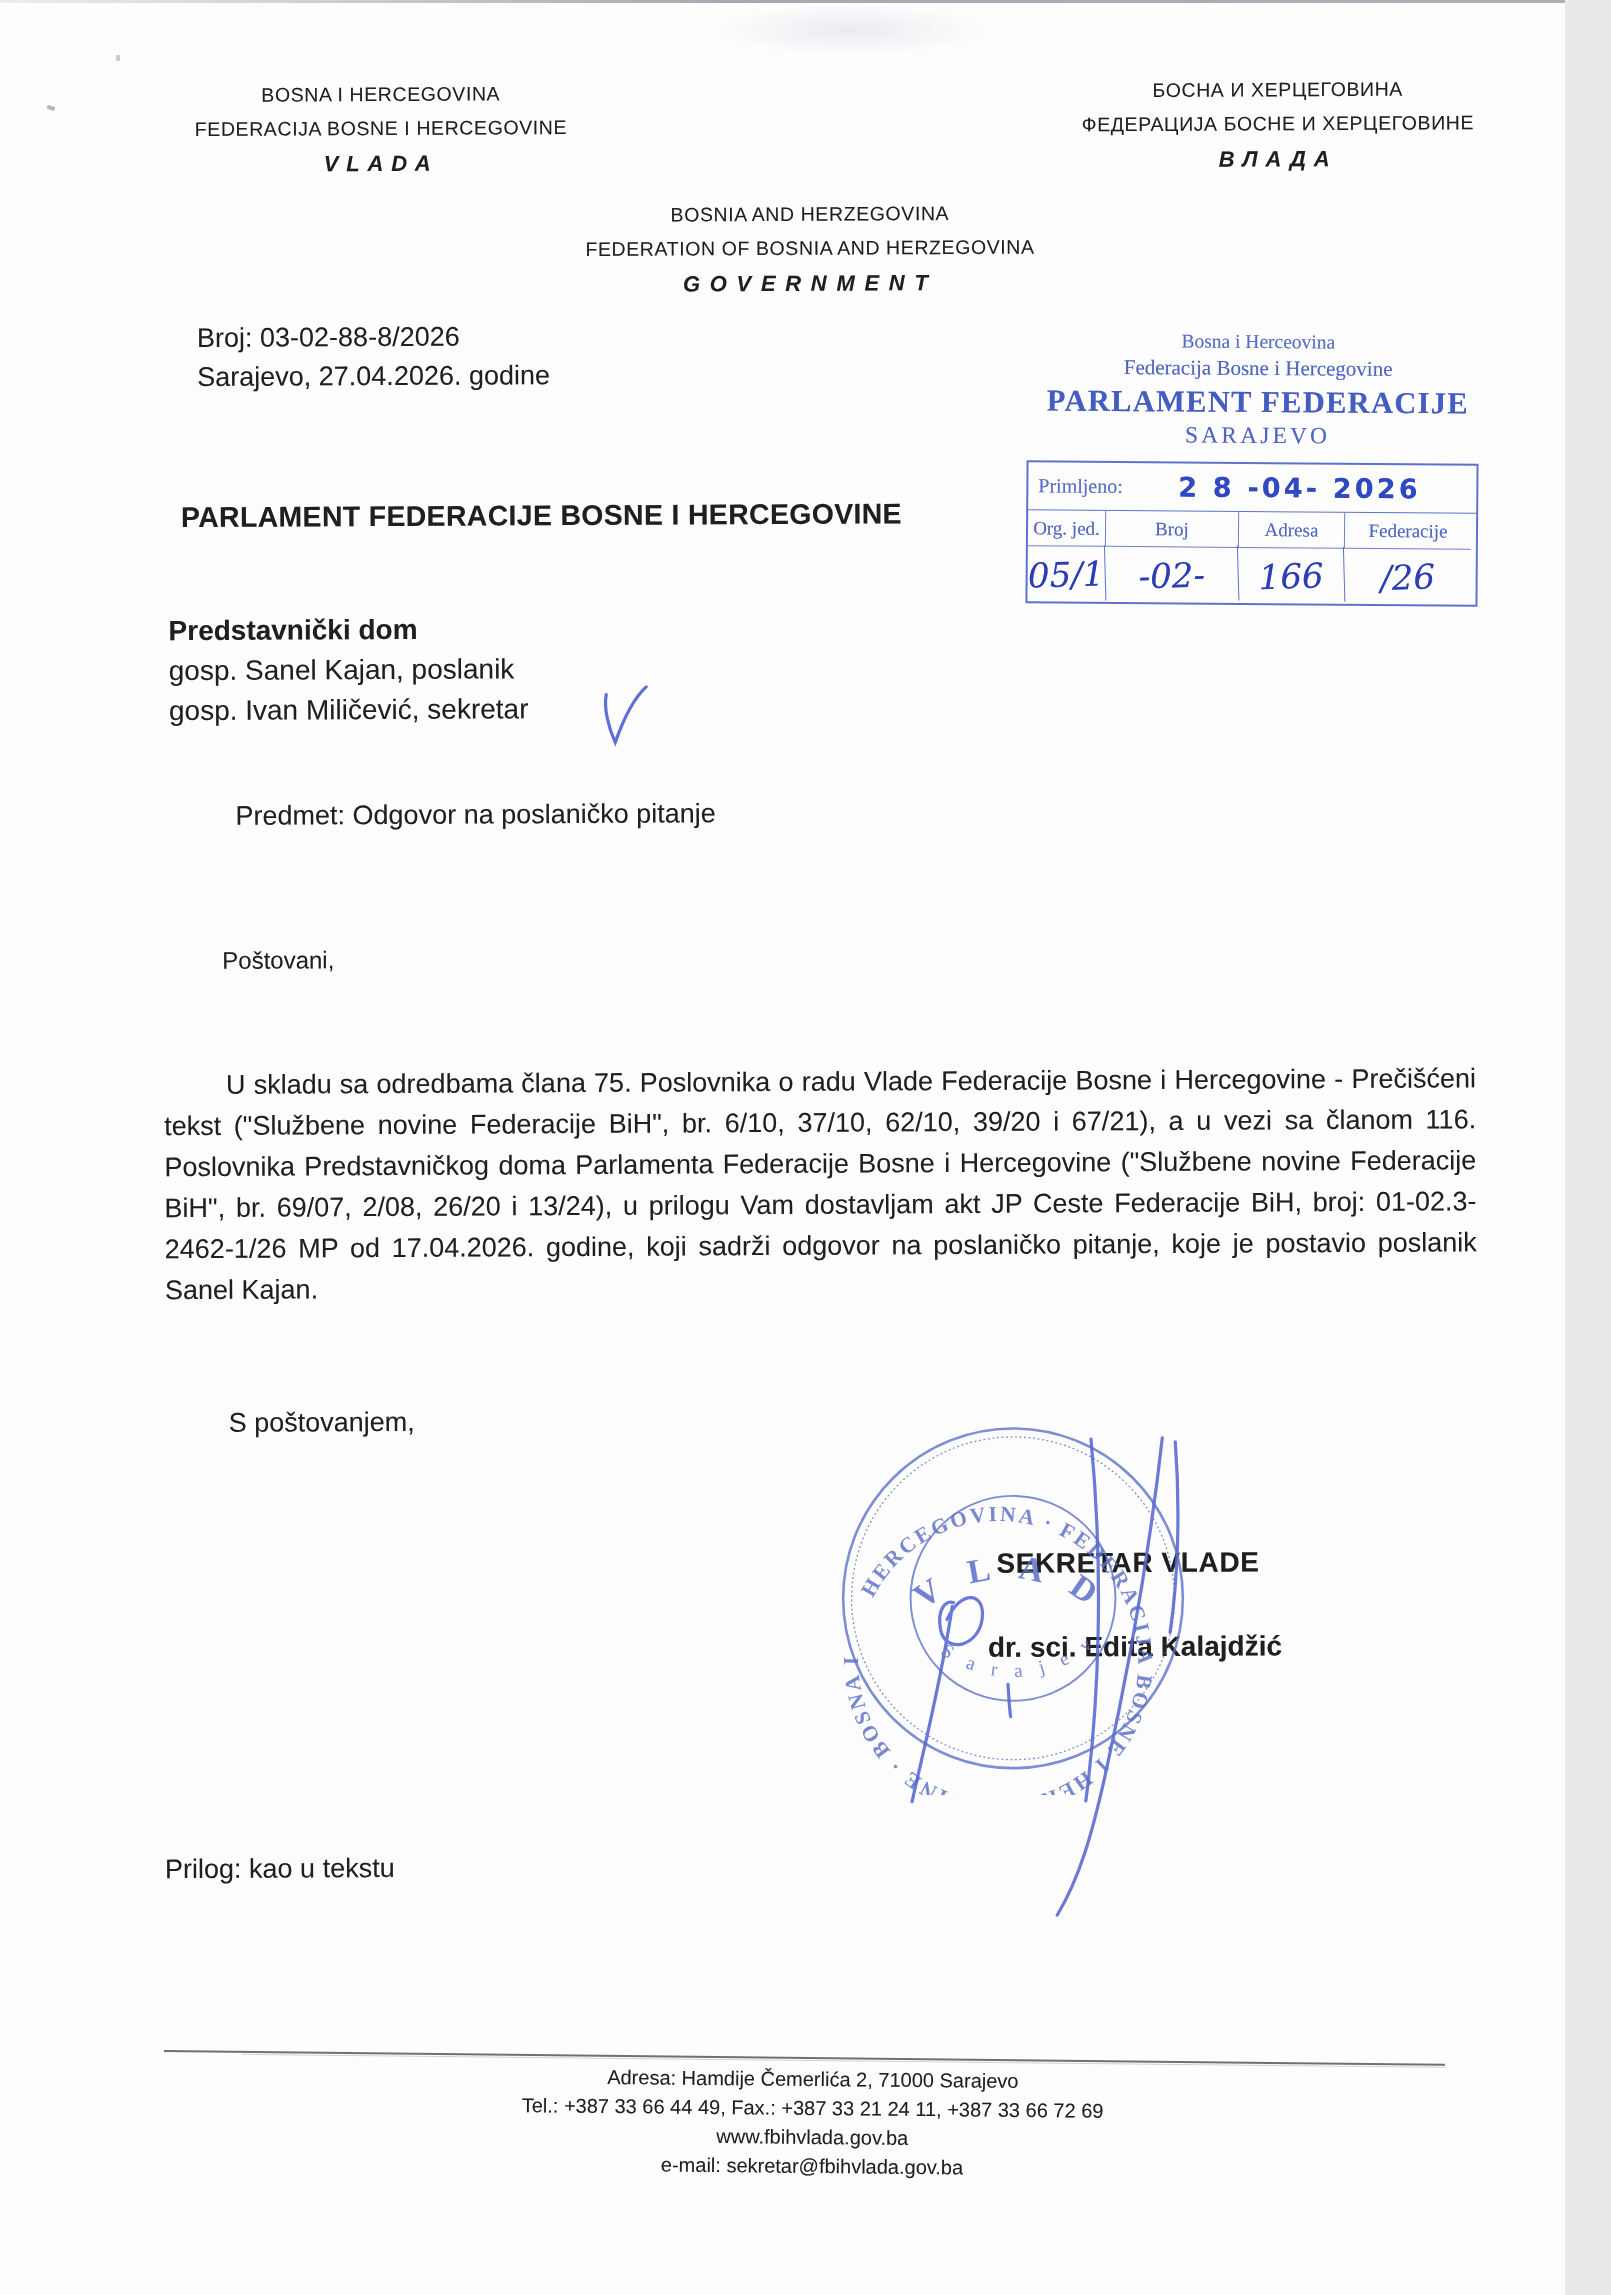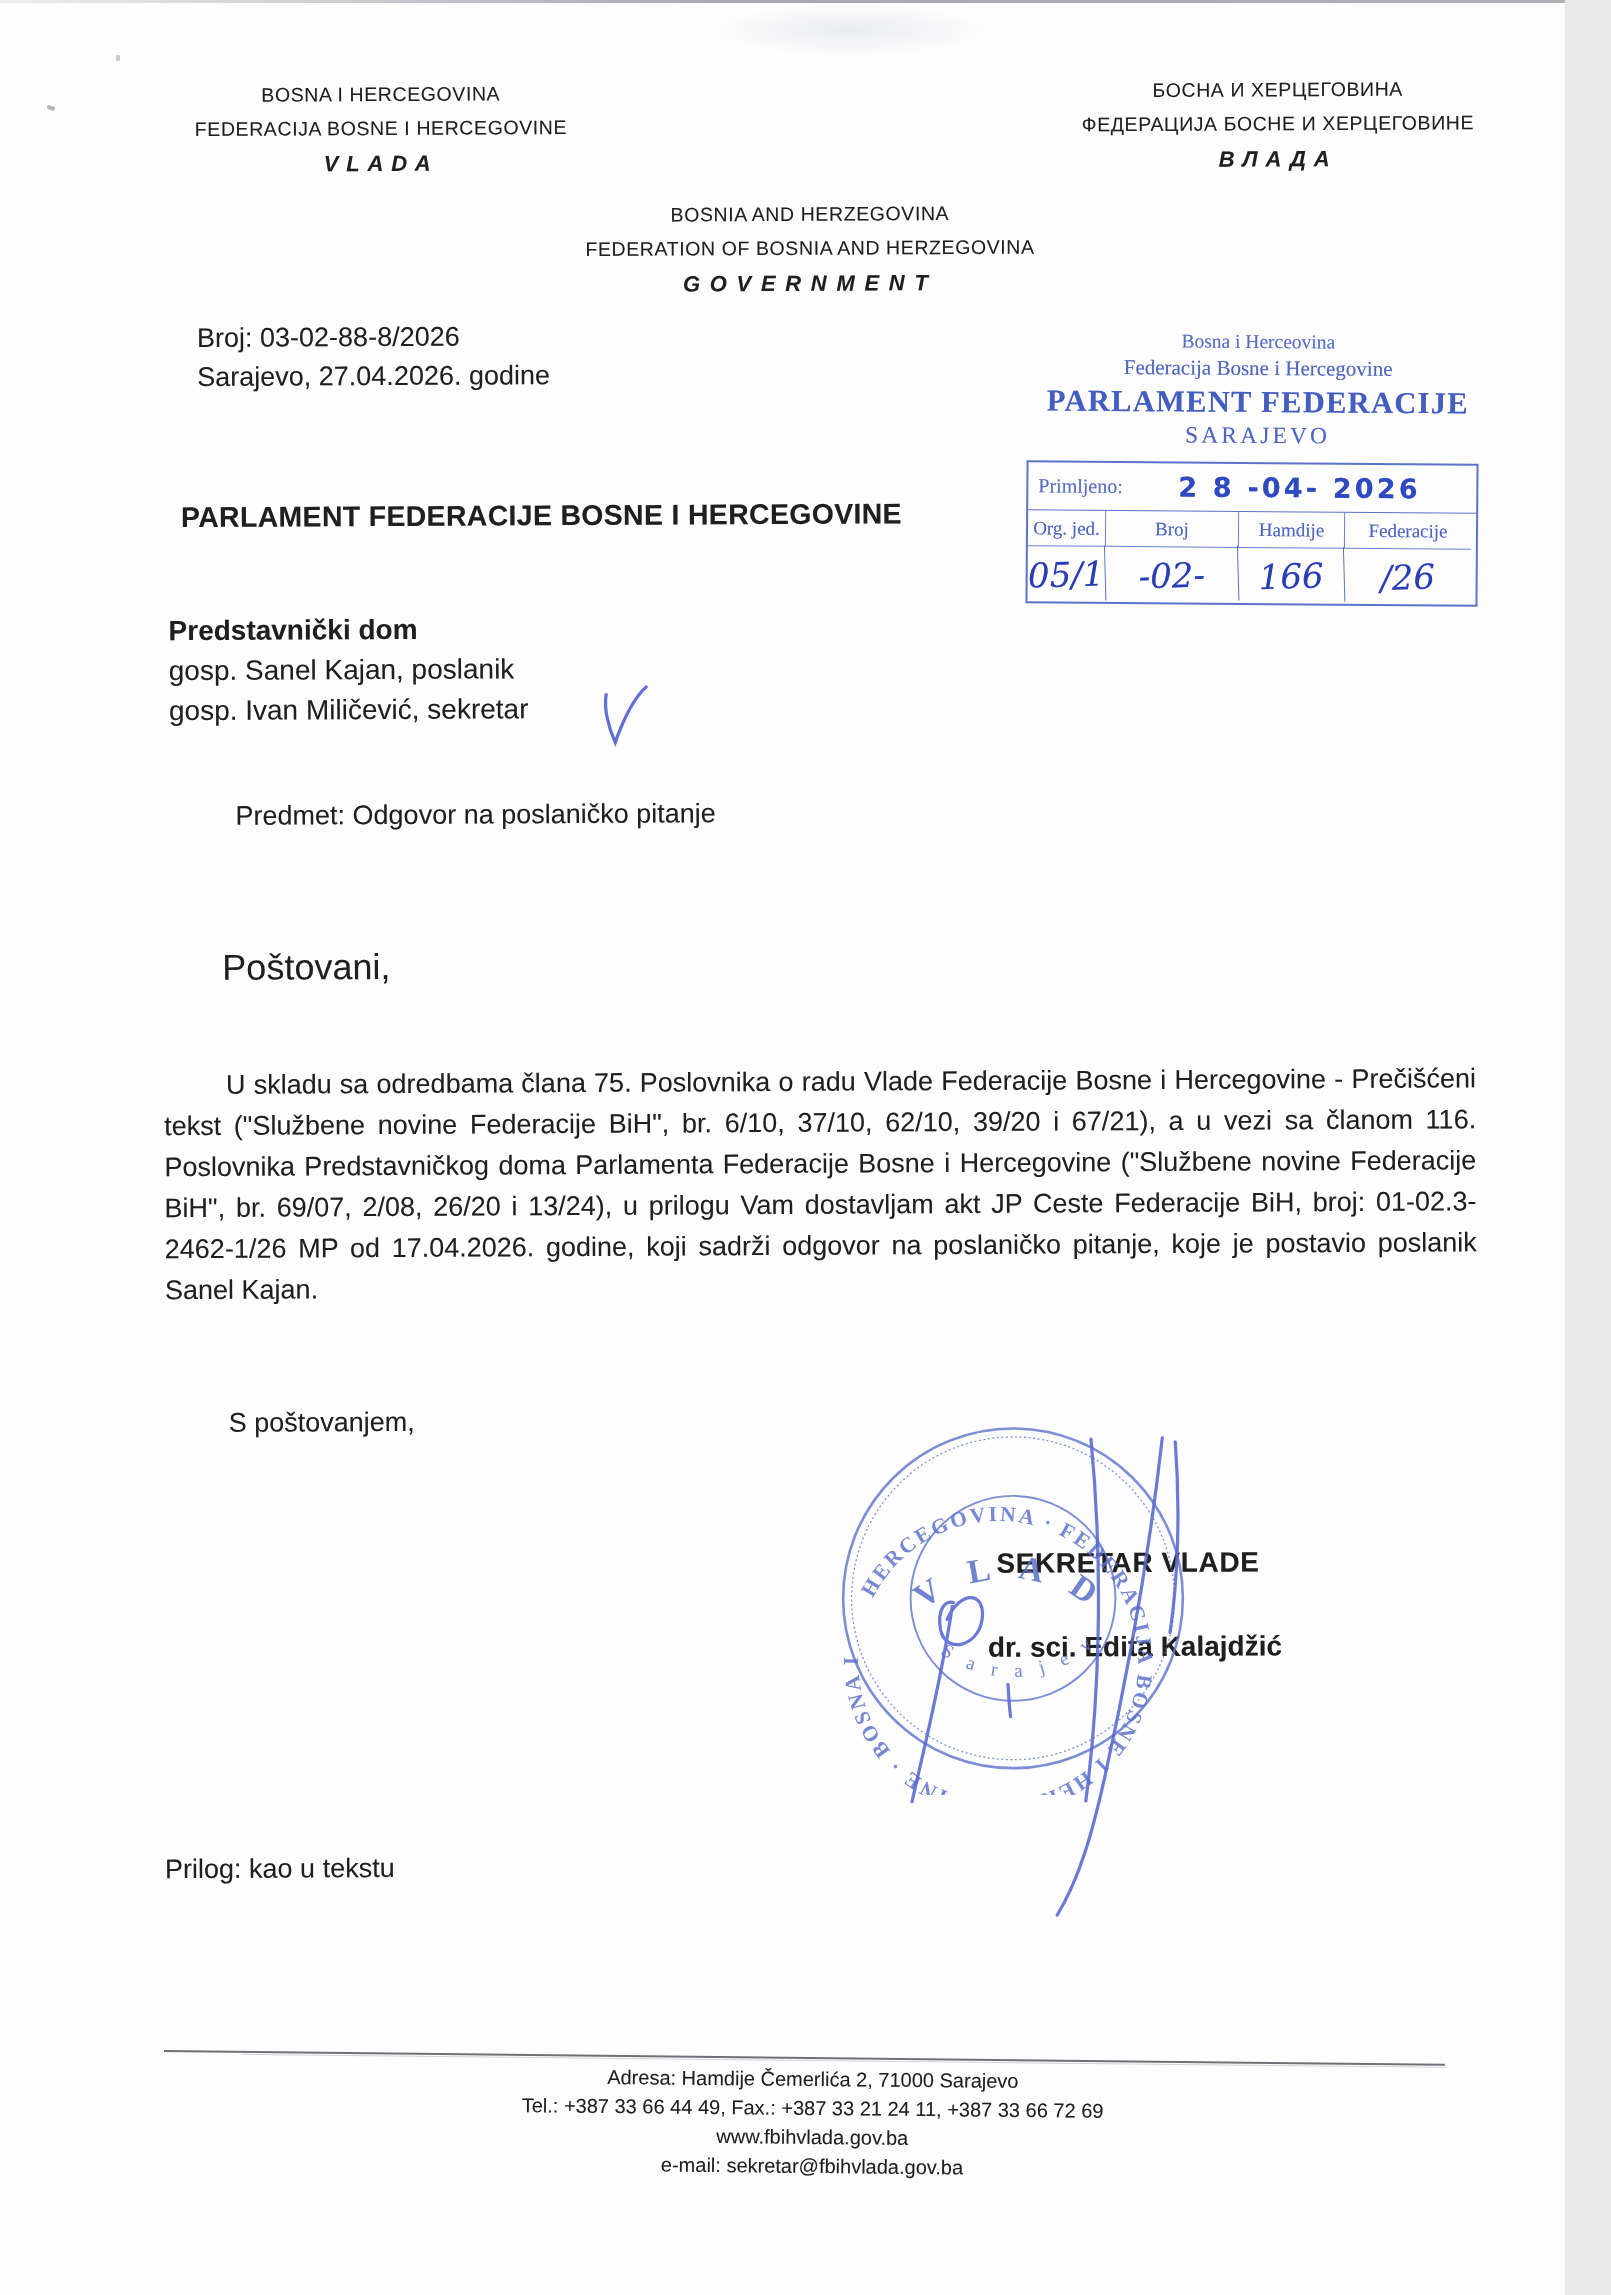--- a/index.html
+++ b/index.html
@@ -25,21 +25,21 @@
   .hdr-center{left:503px;top:208px;width:623px;text-align:center;line-height:1;}
   .hdr-center .l1,.hdr-center .l2{font-size:19.5px;letter-spacing:0.6px;margin-bottom:14.3px;}
   .hdr-center .l3{font-size:22px;font-weight:bold;font-style:italic;letter-spacing:9.7px;margin-top:2.6px;}
   
   .content{left:0;top:0;width:1611px;height:2295px;transform:rotate(-0.3deg);transform-origin:195px 1103px;}
   .ref{left:201px;top:319px;font-size:27px;line-height:39px;}
   .title{left:184px;top:501px;font-size:28.5px;font-weight:bold;letter-spacing:0.3px;}
   .recipient{left:171px;top:611px;font-size:28px;line-height:40px;}
   .recipient .chamber{font-weight:bold;}
   .subject{left:237px;top:801px;font-size:27px;}
-  .salutation{left:223px;top:947px;font-size:36px;}
+  .salutation{left:223px;top:947px;font-size:24px;}
   .bodytext{left:164px;top:1065px;width:1312px;font-size:27px;line-height:41px;
     text-align:justify;text-indent:62px;}
   .closing{left:219px;top:1408px;font-size:27px;margin-left:8px;}
   .signer-role{left:994px;top:1552px;font-size:28px;font-weight:bold;letter-spacing:0.6px;z-index:6;}
   .signer-name{left:985px;top:1636px;font-size:28px;font-weight:bold;z-index:6;}
   .attachment{left:161px;top:1854px;font-size:27px;}
   
   .footer-rule{left:164px;top:2050px;width:1281px;height:1.9px;background:#4a4d53;opacity:.8;
     transform:rotate(0.62deg);transform-origin:left top;}
   .footer-rule::after{content:"";position:absolute;left:78px;top:3.2px;width:1204px;height:1.3px;background:#aeb2ba;opacity:.7;}
@@ -134,21 +134,21 @@
   </div>
 
   <div class="abs rstamp rtable">
     <div class="row1">
       <div class="lbl">Primljeno:</div>
       <div class="dt">2 8 -04- 2026</div>
     </div>
     <div class="hrow">
       <div>Org. jed.</div>
       <div>Broj</div>
-      <div>Hamdije</div>
+      <div>Adresa</div>
       <div>Federacije</div>
     </div>
     <div class="vrow">
       <div>05/1</div>
       <div>-02-</div>
       <div>166</div>
       <div>/26</div>
     </div>
   </div>
 

